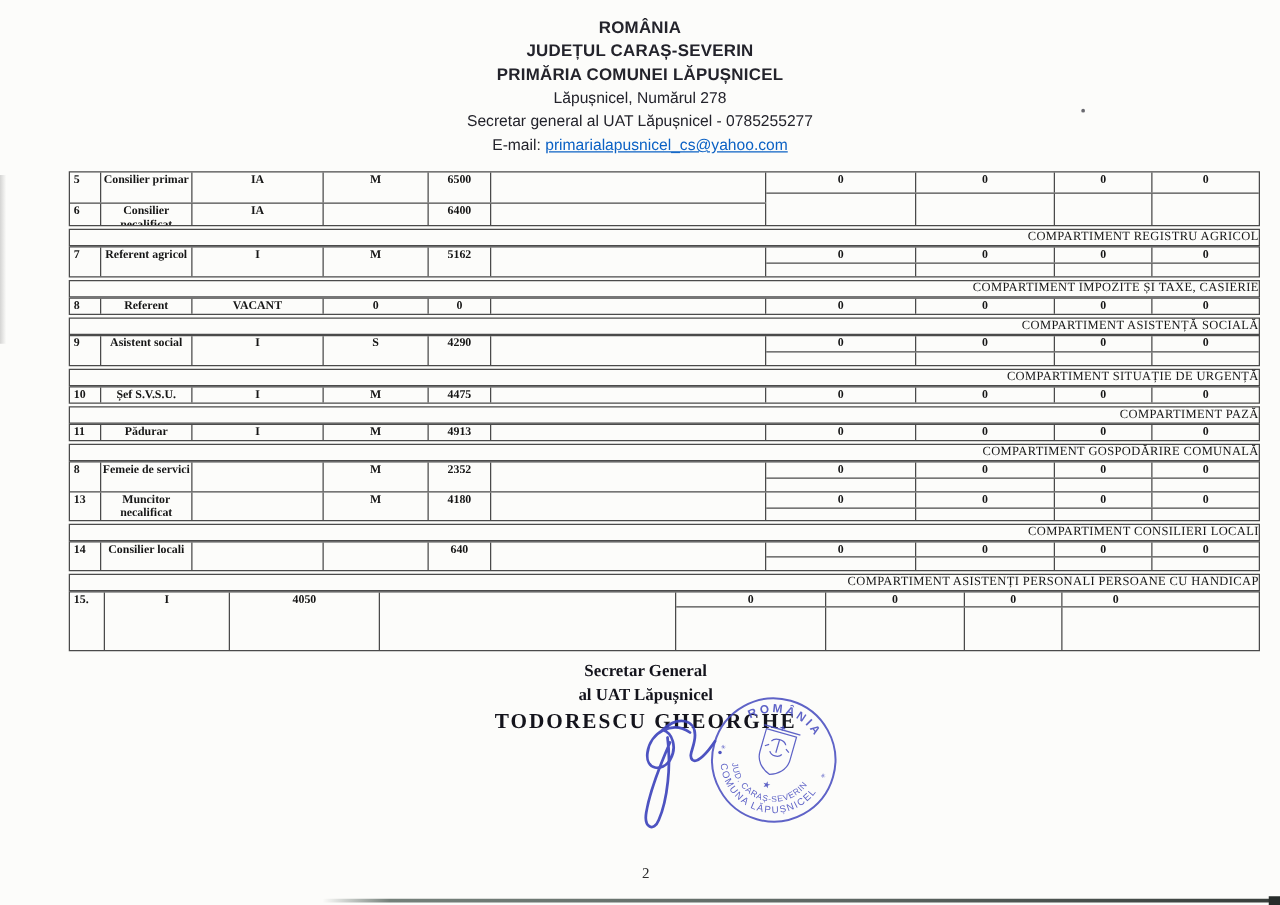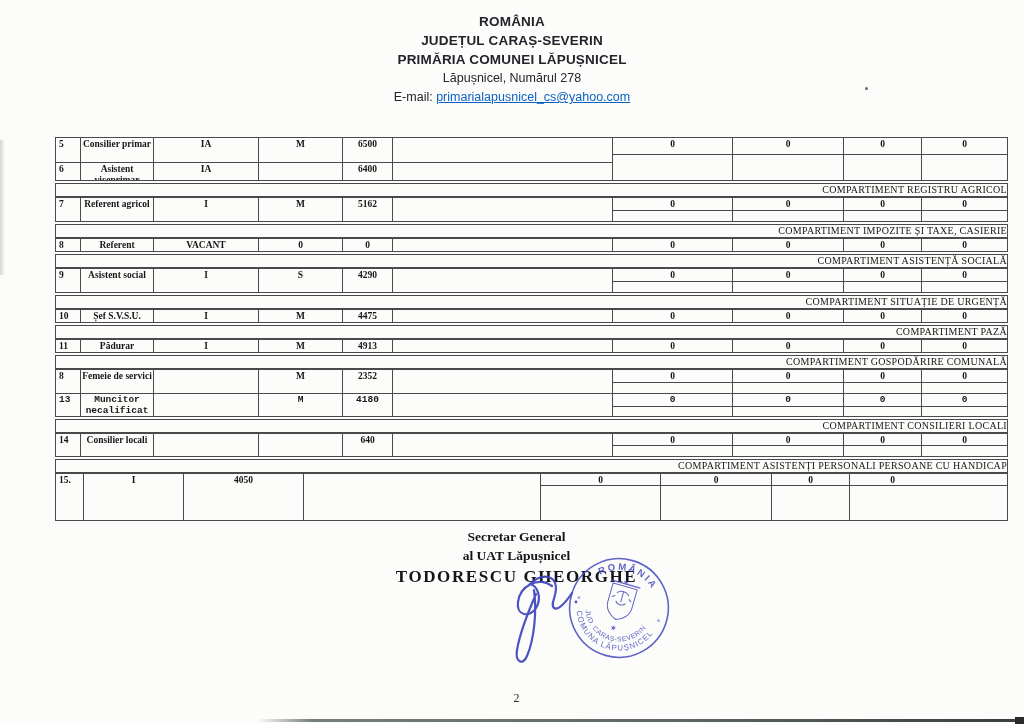--- a/index.html
+++ b/index.html
@@ -23,21 +23,21 @@
   .email{color:#0b61c4;text-decoration:underline;cursor:pointer;}
   
   .staff-table{position:absolute;left:55px;top:137px;width:953px;
     font-size:9.5px;font-weight:700;line-height:10.5px;color:#161616;}
   .tblock{border:1px solid var(--bc);box-sizing:border-box;}
   .tblock.span{display:flex;}
   .leftwrap{display:flex;flex-direction:column;width:557px;box-sizing:border-box;}
   .trow{display:flex;box-sizing:border-box;}
   .leftwrap .trow + .trow{border-top:1px solid var(--bc);}
   .tunit{display:flex;box-sizing:border-box;}
-  .tunit + .tunit{border-top:1px solid var(--bc);font-family:Liberation Mono, monospace;}
+  .tunit + .tunit{border-top:1px solid var(--bc);}
   .tc{border-right:1px solid var(--bc);box-sizing:border-box;text-align:center;
       padding-top:1px;overflow:hidden;}
   .tc.num{text-align:left;padding-left:3px;}
   .rgroup{display:flex;flex-direction:column;flex:1;box-sizing:border-box;}
   .zrow,.erow{display:flex;box-sizing:border-box;}
   .fill{flex:1;}
   .zrow.zb{border-bottom:1px solid var(--bc);}
   .zc{box-sizing:border-box;border-right:1px solid var(--bc);text-align:center;
       padding-top:1px;line-height:10px;}
   .zc:last-child{border-right:none;}
@@ -65,40 +65,41 @@
 </head>
 <body>
 
 <div class="page">
 
   <div class="letterhead">
     <div class="lh-b">ROMÂNIA</div>
     <div class="lh-b">JUDEȚUL CARAȘ-SEVERIN</div>
     <div class="lh-b">PRIMĂRIA COMUNEI LĂPUȘNICEL</div>
     <div class="lh-r">Lăpușnicel, Numărul 278</div>
+    <div class="lh-r">Secretar general al UAT Lăpușnicel - 0785255277</div>
     <div class="lh-r">
       <span>E-mail:</span>
       <a class="email">primarialapusnicel_cs@yahoo.com</a>
     </div>
   </div>
 
   <div class="staff-table">
       <div class="tblock span">
         <div class="leftwrap">
           <div class="trow" style="height: 24px;">
             <div class="tc num" style="width: 25px;">5</div>
             <div class="tc" style="width: 73px;">Consilier primar</div>
             <div class="tc" style="width: 105px;">IA</div>
             <div class="tc" style="width: 84px;">M</div>
             <div class="tc" style="width: 50px;">6500</div>
             <div class="tc" style="width: 220px;"></div>
           </div>
           <div class="trow" style="height: 18px;">
             <div class="tc num" style="width: 25px;">6</div>
-            <div class="tc" style="width: 73px;">Asistent viceprimar</div>
+            <div class="tc" style="width: 73px;">Consilier necalificat</div>
             <div class="tc" style="width: 105px;">IA</div>
             <div class="tc" style="width: 84px;"></div>
             <div class="tc" style="width: 50px;">6400</div>
             <div class="tc" style="width: 220px;"></div>
           </div>
         </div>
         <div class="rgroup">
           <div class="zrow zb" style="height: 17px;">
             <div class="zc" style="width: 120px;">0</div>
             <div class="zc" style="width: 111px;">0</div>

